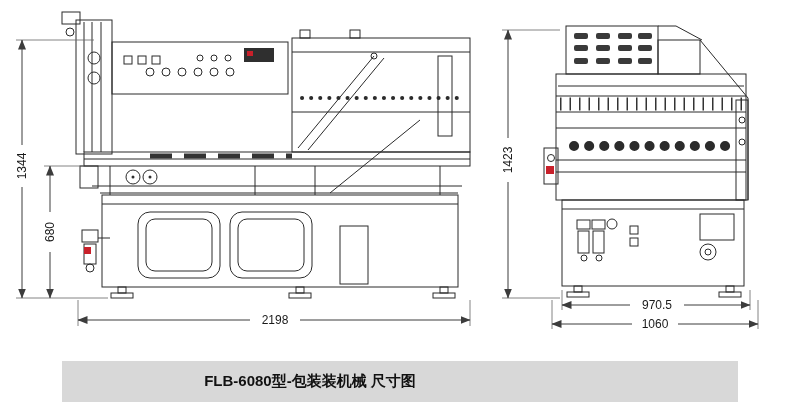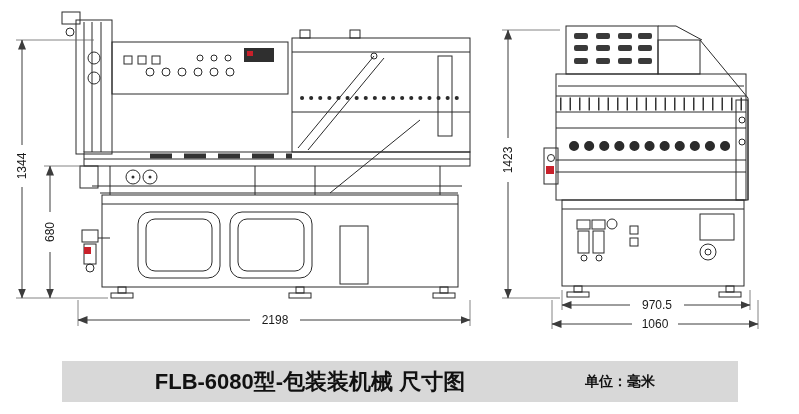--- a/index.html
+++ b/index.html
@@ -8,21 +8,21 @@
   svg{position:absolute;left:0;top:0;}
   .ln{stroke:#2b2b2b;fill:none;stroke-width:1;}
   .thin{stroke:#666;fill:none;stroke-width:0.8;}
   .dim{stroke:#3c3c3c;fill:none;stroke-width:1;}
   .dark{fill:#2f2f2f;stroke:none;}
   .slot{fill:#3a3a3a;stroke:none;}
   .fillred{fill:#c8202a;stroke:none;}
   .gap{fill:#ffffff;stroke:none;}
   text.dimtxt{font-size:12px;fill:#1a1a1a;font-family:"Liberation Sans",sans-serif;}
   .footer-bar{position:absolute;left:62px;top:361px;width:676px;height:41px;background:#d8d8d8;}
-  .footer-title{position:absolute;left:58px;top:0;width:380px;height:41px;display:flex;align-items:center;justify-content:center;font-size:22px;font-weight:700;color:#111;}
+  .footer-title{position:absolute;left:58px;top:0;width:380px;height:41px;display:flex;align-items:center;justify-content:center;font-size:15px;font-weight:700;color:#111;}
   .footer-unit{position:absolute;left:523px;top:0;height:41px;display:flex;align-items:center;font-size:14px;font-weight:700;color:#111;}
 </style>
 </head>
 <body>
 
 <div class="page">
 
 <svg width="799" height="360" viewBox="0 0 799 360">
   <defs>
     <marker id="arr" viewBox="0 0 10 8" markerWidth="10" markerHeight="8" refX="9.5" refY="4" orient="auto-start-reverse">
@@ -207,16 +207,15 @@
     <line class="thin" x1="552" y1="300" x2="552" y2="329"></line>
     <line class="thin" x1="758" y1="300" x2="758" y2="329"></line>
     <line class="dim" x1="552" y1="324" x2="758" y2="324" marker-start="url(#arr)" marker-end="url(#arr)"></line>
     <rect class="gap" x="632" y="317" width="46" height="13"></rect>
     <text class="dimtxt" x="655" y="328" text-anchor="middle">1060</text>
   </g>
 </svg>
 
   <div class="footer-bar">
     <div class="footer-title">FLB-6080型-包装装机械 尺寸图</div>
-    <div class="footer-unit">单位：毫米</div>
   </div>
 
 </div>
 
 </body></html>

